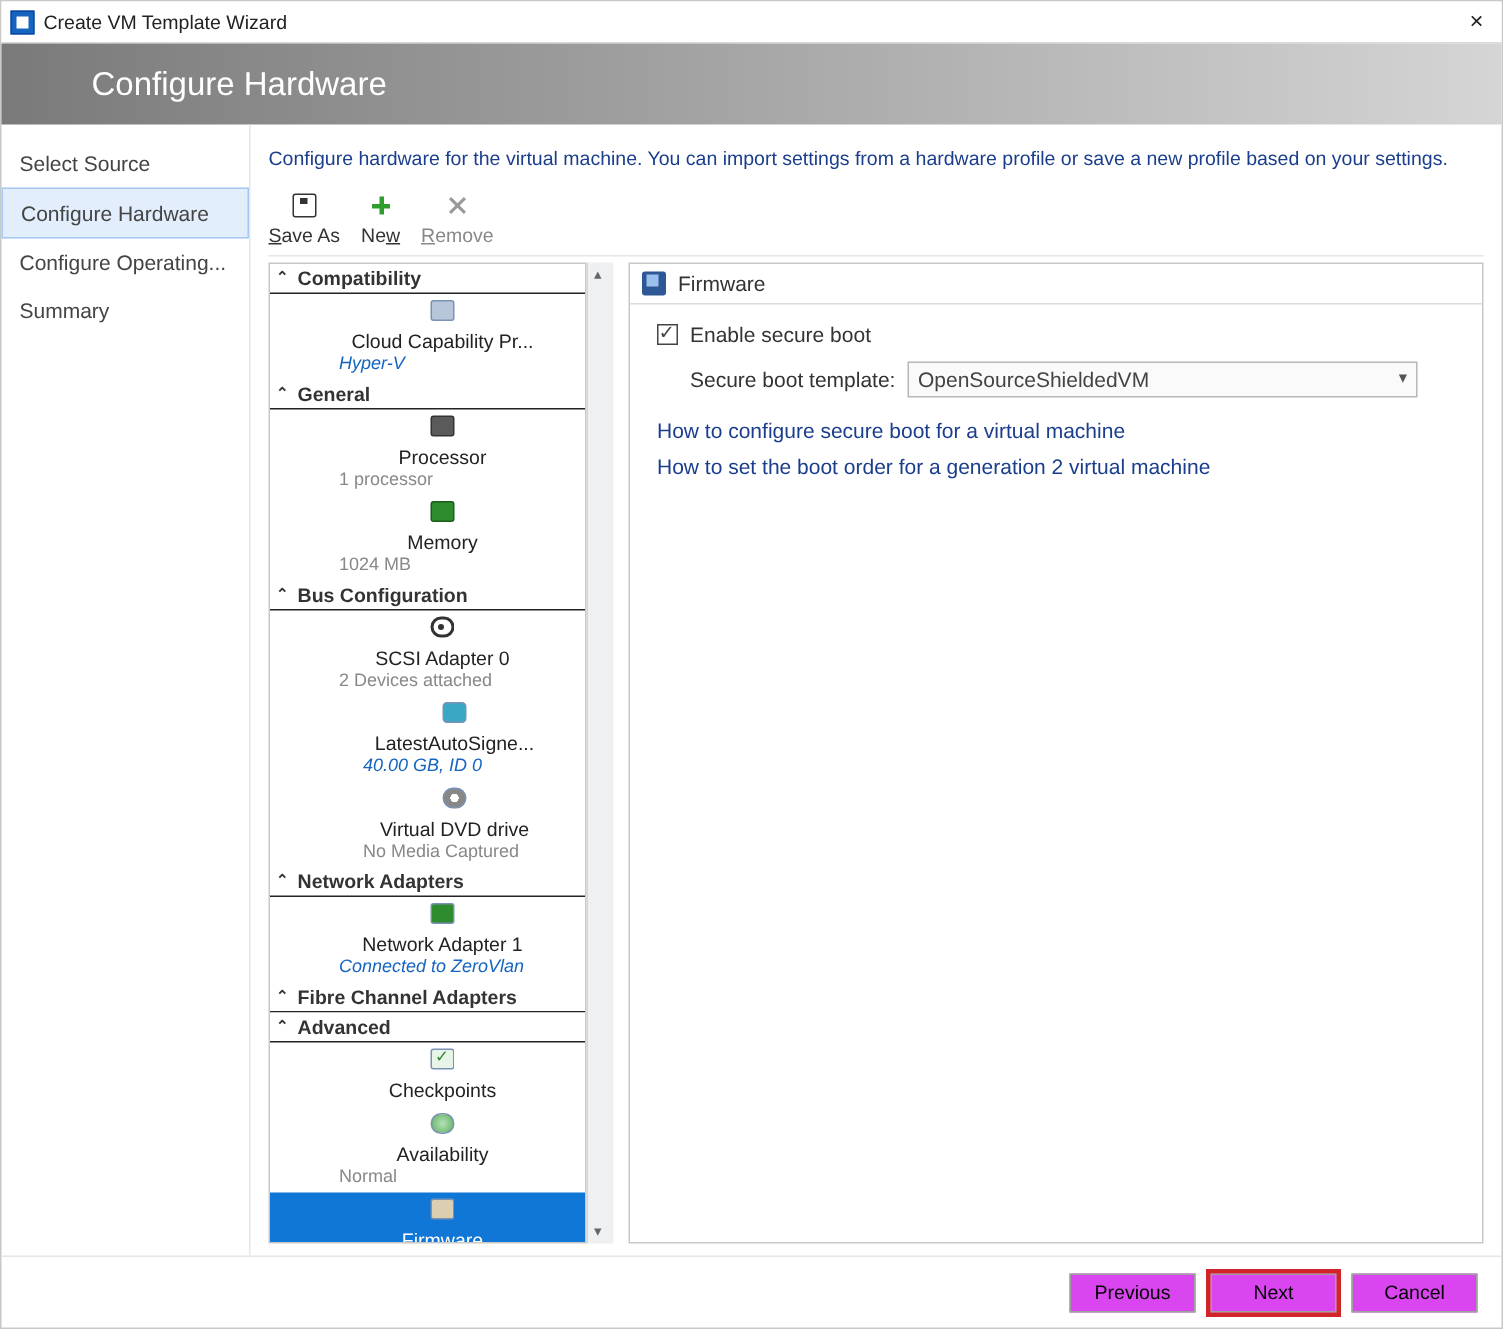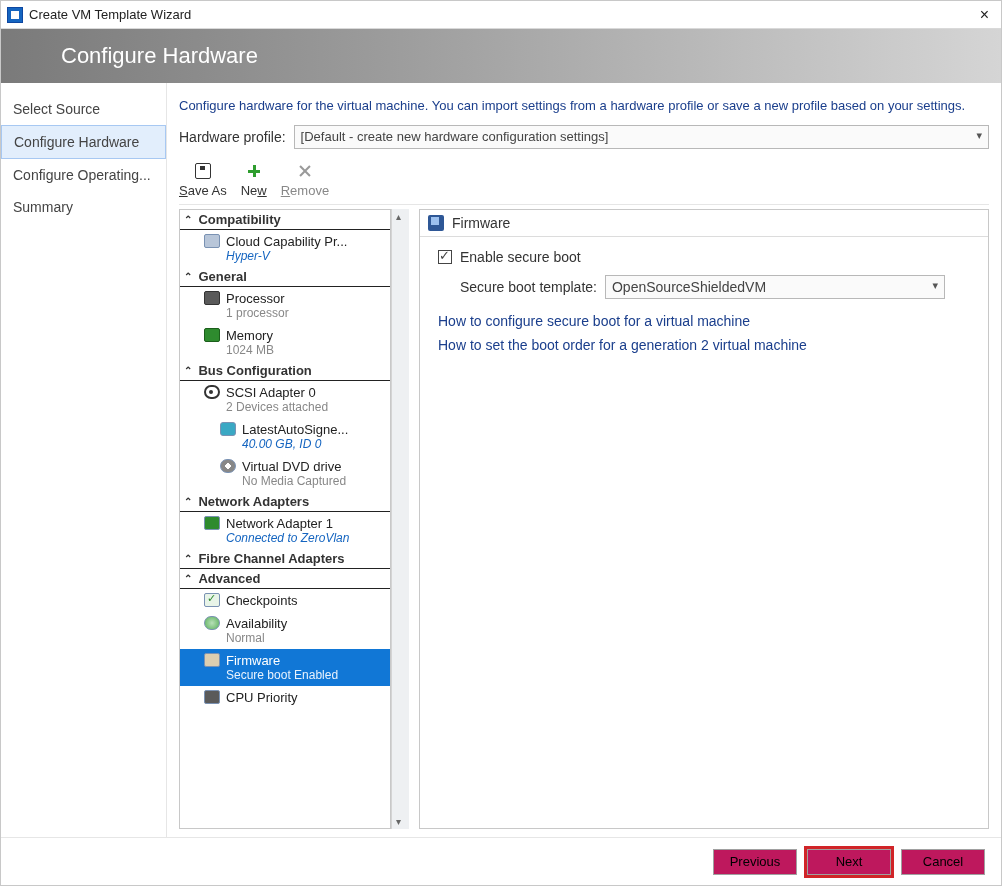--- a/index.html
+++ b/index.html
@@ -37,21 +37,21 @@
     .columns { flex:1; display:flex; gap:10px; min-height:0; border-top:1px solid #e6e6e6; padding-top:4px;}
     .tree-col { width:230px; display:flex; min-height:0;}
     .tree-inner{ flex:1; overflow:hidden; border:1px solid #c8c8c8; background:#fff;}
     .tree-scroll{ height:100%; overflow-y:auto;}
     .tree-scrollbar{ width:18px; background:#eef0f2; border-left:1px solid #d4d4d4; position:relative;}
     .tree-scrollbar::before{content:'▴'; position:absolute; top:2px; left:4px; font-size:10px; color:#666;}
     .tree-scrollbar::after{content:'▾'; position:absolute; bottom:2px; left:4px; font-size:10px; color:#666;}
     .sec-header { background:#fff; border-bottom:1px solid #222; padding:2px 4px; font-weight:bold; font-size:13px; display:flex; align-items:center; gap:6px;}
     .sec-header .chev{ font-size:10px;}
     .tree-item { padding:4px 4px 4px 24px; border-bottom:0; cursor:pointer;}
-    .tree-item .t-title{ display:flex; align-items:center; gap:6px; color:#222; font-size:13px;}
+    .tree-item .t-title{ display:flex; align-items:center; gap:6px; color:#222; font-size:13px;flex-direction:column;}
     .tree-item .t-sub{ color:#888; font-size:12px; margin-left:22px; }
     .tree-item .t-sub-link{ color:#1565c0; font-style:italic; font-size:12px; margin-left:22px;}
     .tree-item.sub { padding-left:40px;}
     .tree-item.selected { background:#1177d6; color:#fff;}
     .tree-item.selected .t-title{ color:#fff;}
     .tree-item.selected .t-sub{ color:#e8f2fd; }
     .node-ico{ width:16px; height:14px; display:inline-block; background:#b8c6d9; border:1px solid #7a92b3; border-radius:2px;}
     .node-ico.cpu{ background:#5a5a5a; border-color:#333;}
     .node-ico.mem{ background:#2e8b2e; border-color:#1b5e1b;}
     .node-ico.scsi{ border-radius:8px; background:transparent; border:2px solid #333; position:relative;}
@@ -70,21 +70,21 @@
     .fw-ico::after{content:'';position:absolute;top:2px;left:3px;width:8px;height:8px;background:#9cc0ee;}
     .detail-body { padding:12px 18px; font-size:14px; color:#333;}
     .cb-row { display:flex; align-items:center; gap:8px; margin-bottom:10px;}
     .cb{ width:14px;height:14px; border:1px solid #444; background:#fff; position:relative;}
     .cb.checked::after{content:'✓'; position:absolute; top:-3px; left:0; font-size:13px; color:#444;}
     .field-row{ display:flex; align-items:center; gap:8px; margin-left:22px; margin-bottom:14px;}
     .select-box{ flex:1; max-width:340px; border:1px solid #b8b8b8; background:#fafafa; padding:3px 6px; height:24px; position:relative; color:#444;}
     .select-box::after{content:'▾'; position:absolute; right:6px; top:3px; font-size:11px; color:#555;}
     .link{ color:#1a3e8c; margin-bottom:8px; display:block; cursor:pointer;}
     .button-bar{ height:48px; display:flex; justify-content:flex-end; align-items:center; gap:10px; padding:0 16px; border-top:1px solid #e6e6e6;}
-    .btn{ min-width:84px; height:26px; border:1px solid #a0a0a0; background:#be185d; font-size:13px; cursor:pointer; padding:0 14px;}
+    .btn{ min-width:84px; height:26px; border:1px solid #a0a0a0; background:#d946ef; font-size:13px; cursor:pointer; padding:0 14px;}
     .btn.primary{ outline:3px solid #d02428; }
     .underline{text-decoration:underline;}
   </style>
 </head>
 <body>
 
 <div class="window">
   <div class="titlebar">
     <span class="titlebar-icon"></span>
     <span class="titlebar-title">Create VM Template Wizard</span>
@@ -99,26 +99,20 @@
     <div class="wizard-nav">
       <div class="wizard-nav-item">Select Source</div>
       <div class="wizard-nav-item active">Configure Hardware</div>
       <div class="wizard-nav-item">Configure Operating...</div>
       <div class="wizard-nav-item">Summary</div>
     </div>
 
     <div class="main-panel">
       <div class="instruction">Configure hardware for the virtual machine. You can import settings from a hardware profile or save a new profile based on your settings.</div>
 
-      <div class="profile-row">
-        <span class="profile-label">Hardware profile:</span>
-        <div class="profile-select">
-          <span>[Default - create new hardware configuration settings]</span>
-        </div>
-      </div>
 
       <div class="toolbar">
         <div class="tb-btn">
           <span class="ico ico-save"></span>
           <span><span class="underline">S</span><span>ave As</span></span>
         </div>
         <div class="tb-btn">
           <span class="ico ico-plus"></span>
           <span>Ne<span class="underline">w</span></span>
         </div>

